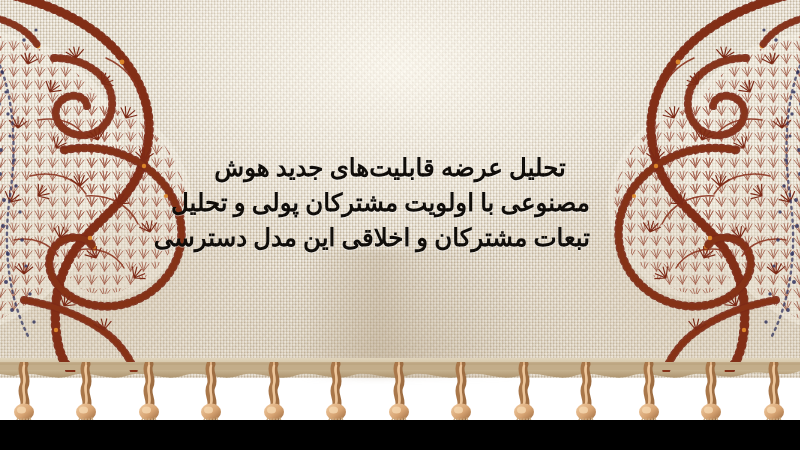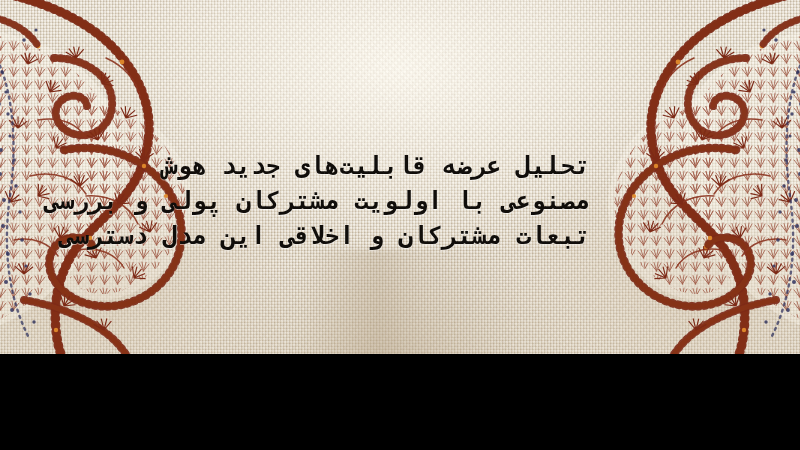--- a/index.html
+++ b/index.html
@@ -1,24 +1,24 @@
 <!DOCTYPE html>
 <html lang="fa" dir="rtl"><head>
 <meta charset="utf-8">
 <title>Pateh Textile Banner</title>
 <style>
   html,body{margin:0;padding:0;background:#000;}
   *{box-sizing:border-box;}
 
   #stage{
     position:relative;
-    width:800px;height:354px;
+    width:800px;height:420px;
     overflow:hidden;
     background:#ffffff;
-    font-family:Liberation Mono, monospace;
+    font-family:Liberation Serif, serif;
   }
 
   
   .cloth{
     position:absolute;
     left:0;top:0;width:800px;height:378px;
     background-color:#e3d9c6;
     background-image:
       
       radial-gradient(ellipse 420px 240px at 50% 18%, rgba(255,252,244,.85), rgba(255,252,244,0) 72%),
@@ -446,17 +446,17 @@
           <use href="#tassel"></use>
         </g>
       <g transform="translate(774,6)">
           <use href="#tassel"></use>
         </g>
     </g>
   </svg>
 
   <div class="headline">
     <span class="ln">تحلیل عرضه قابلیت‌های جدید هوش</span>
-    <span class="ln">مصنوعی با اولویت مشترکان پولی و بررسی</span>
+    <span class="ln">مصنوعی با اولویت مشترکان پولی و تحلیل</span>
     <span class="ln">تبعات مشترکان و اخلاقی این مدل دسترسی</span>
   </div>
 
 </div>
 
 </body></html>

